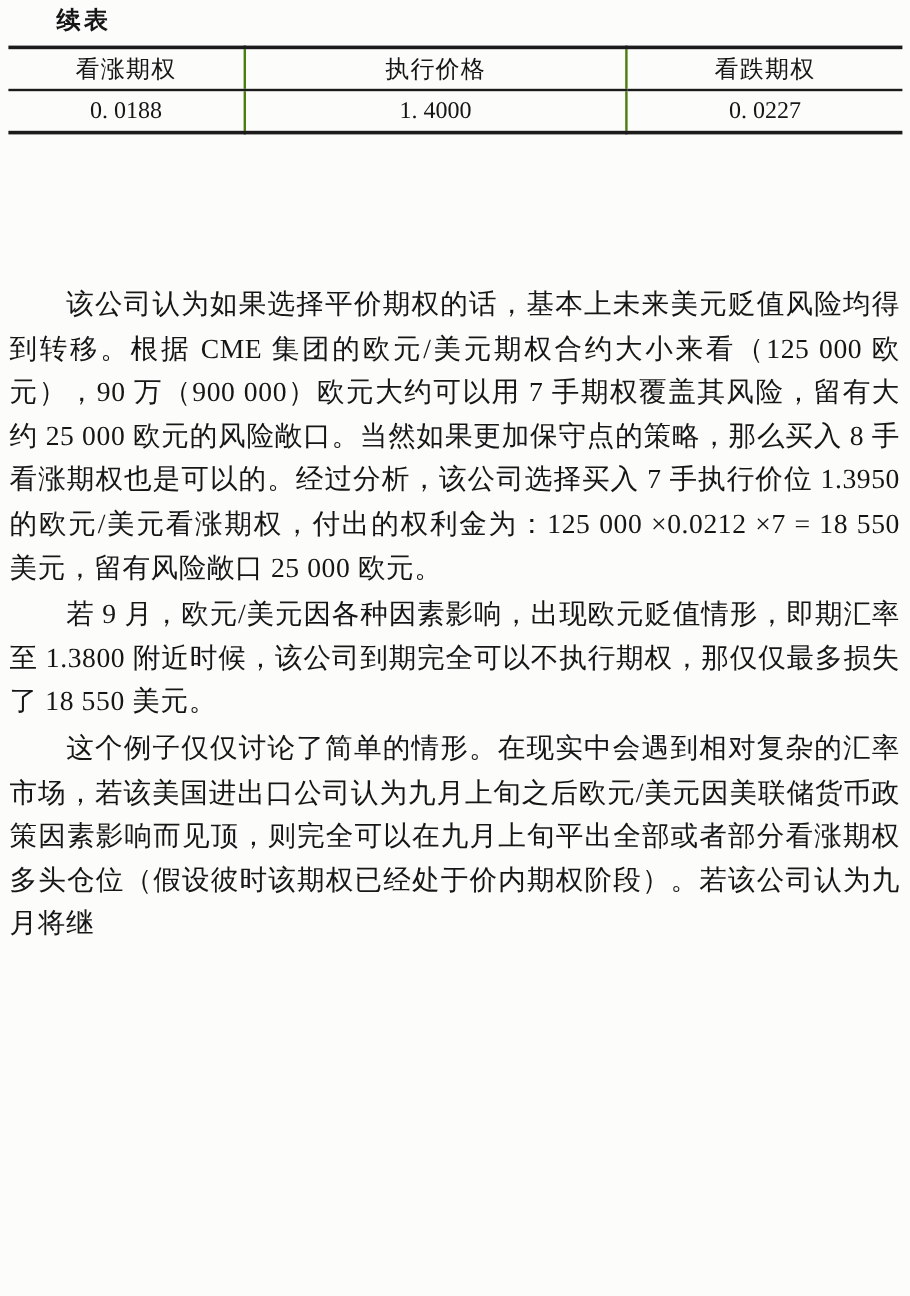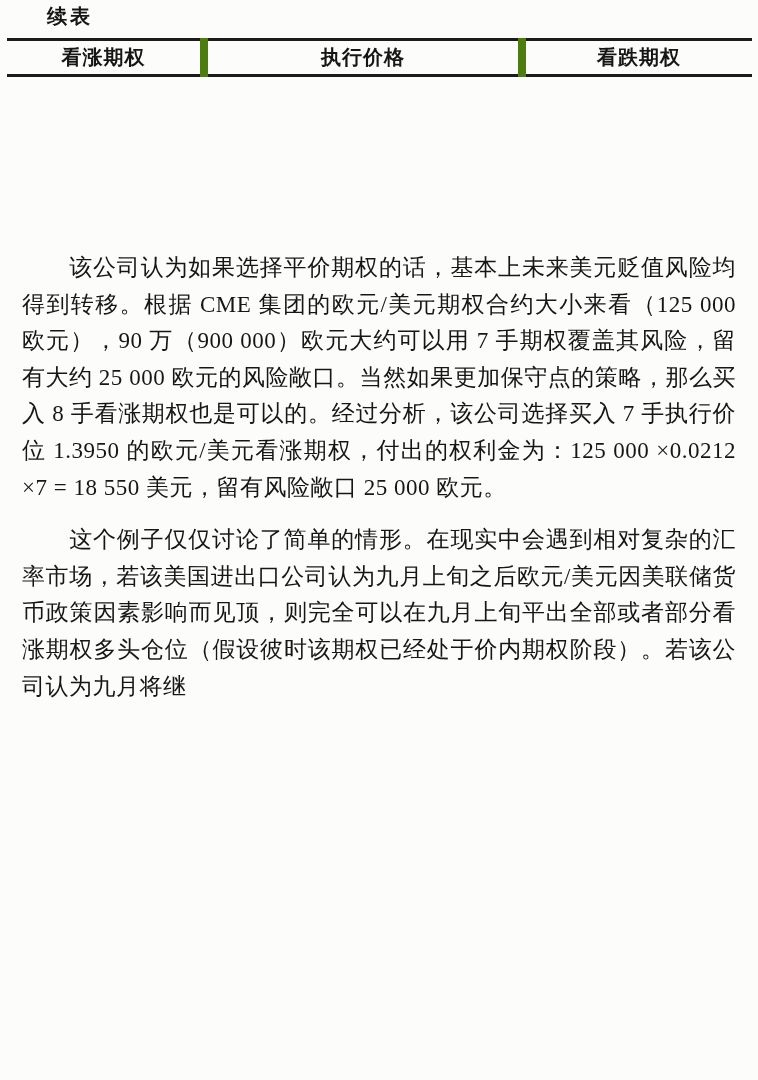--- a/index.html
+++ b/index.html
@@ -32,33 +32,33 @@
   }
   table.opt-table th,
   table.opt-table td {
     height: 33px;
     text-align: center;
     vertical-align: middle;
     font-size: 20px;
     border-bottom: 2px solid #1b1b1b;
     padding: 0;
   }
-  table.opt-table th { font-weight: bold; letter-spacing: 1px; }
+  table.opt-table th { font-weight: normal; letter-spacing: 1px; }
   table.opt-table th + th,
-  table.opt-table td + td { border-left: 8px solid #4d7c0f; }
+  table.opt-table td + td { border-left: 2px solid #4d7c0f; }
   .body-text {
     position: absolute;
     top: 234px; left: 6px; right: 6px;
     font-size: 23px;
     line-height: 36.6px;
     text-align: justify;
     text-justify: inter-ideograph;
     letter-spacing: 0.5px;
   }
-  .body-text p { margin: 16px; text-indent: 2.05em; }
+  .body-text p { margin: 2px; text-indent: 2.05em; }
 </style>
 </head>
 <body>
 
 <div class="page">
 
   <div class="continued-label">续表</div>
 
   <table class="opt-table">
     <colgroup>
@@ -67,21 +67,27 @@
       <col style="width:230px">
     </colgroup>
     <thead>
       <tr>
         <th>看涨期权</th>
         <th>执行价格</th>
         <th>看跌期权</th>
       </tr>
     </thead>
     <tbody>
+      <tr>
+        <td>0. 0188</td>
+        <td>1. 4000</td>
+        <td>0. 0227</td>
+      </tr>
     </tbody>
   </table>
 
   <div class="body-text">
     <p>该公司认为如果选择平价期权的话，基本上未来美元贬值风险均得到转移。根据 CME 集团的欧元/美元期权合约大小来看（125 000 欧元），90 万（900 000）欧元大约可以用 7 手期权覆盖其风险，留有大约 25 000 欧元的风险敞口。当然如果更加保守点的策略，那么买入 8 手看涨期权也是可以的。经过分析，该公司选择买入 7 手执行价位 1.3950 的欧元/美元看涨期权，付出的权利金为：125 000 ×0.0212 ×7 = 18 550 美元，留有风险敞口 25 000 欧元。</p>
+    <p>若 9 月，欧元/美元因各种因素影响，出现欧元贬值情形，即期汇率至 1.3800 附近时候，该公司到期完全可以不执行期权，那仅仅最多损失了 18 550 美元。</p>
     <p>这个例子仅仅讨论了简单的情形。在现实中会遇到相对复杂的汇率市场，若该美国进出口公司认为九月上旬之后欧元/美元因美联储货币政策因素影响而见顶，则完全可以在九月上旬平出全部或者部分看涨期权多头仓位（假设彼时该期权已经处于价内期权阶段）。若该公司认为九月将继</p>
   </div>
 
 </div>
 
 </body></html>

